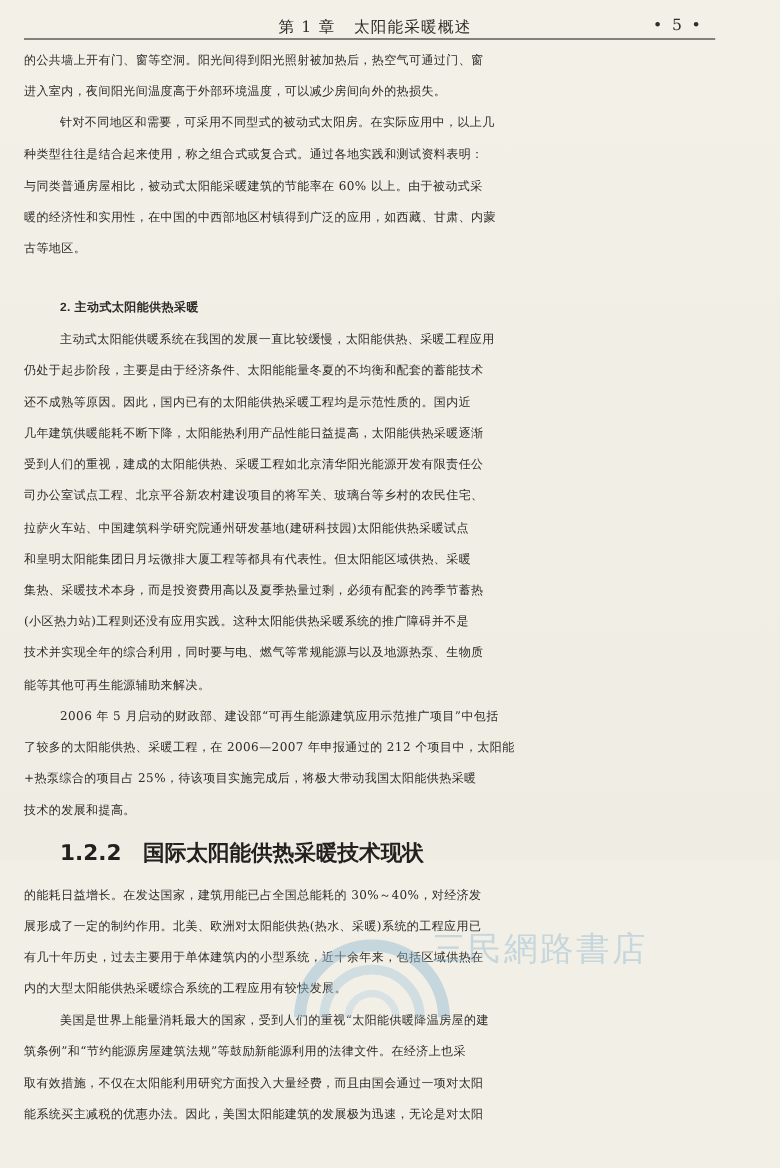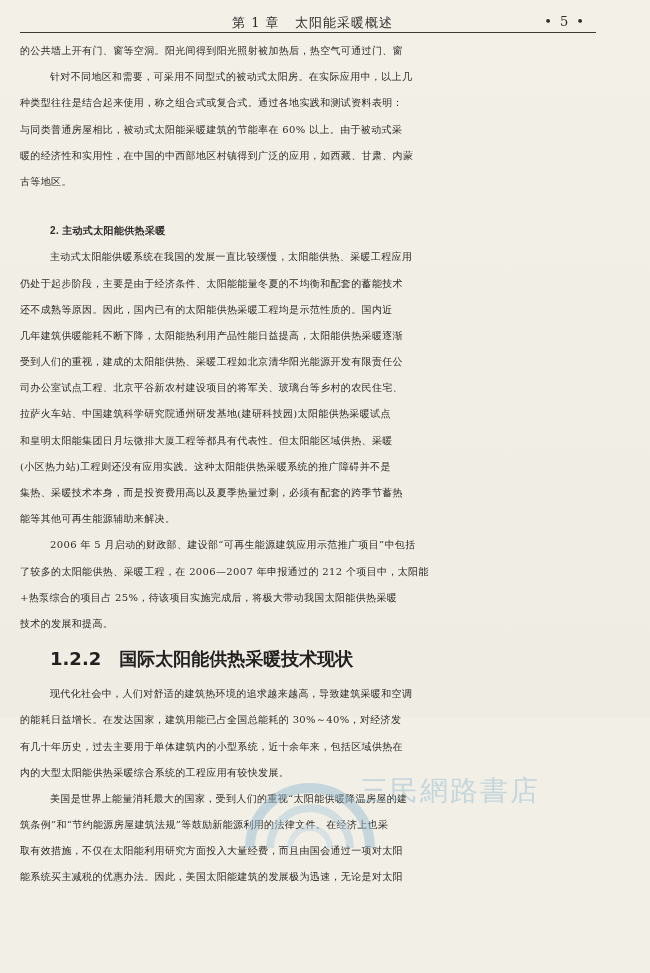--- a/index.html
+++ b/index.html
@@ -115,50 +115,52 @@
 <div class="page">
 
   <div class="running-head">
     <span class="chapter">第 1 章   太阳能采暖概述</span>
     <span class="folio">• 5 •</span>
   </div>
 
   <div class="body-text">
 
     <div class="line">的公共墙上开有门、窗等空洞。阳光间得到阳光照射被加热后，热空气可通过门、窗</div>
+    <div class="line">进入室内，夜间阳光间温度高于外部环境温度，可以减少房间向外的热损失。</div>
     <div class="line indent">针对不同地区和需要，可采用不同型式的被动式太阳房。在实际应用中，以上几</div>
     <div class="line">种类型往往是结合起来使用，称之组合式或复合式。通过各地实践和测试资料表明：</div>
     <div class="line">与同类普通房屋相比，被动式太阳能采暖建筑的节能率在 60% 以上。由于被动式采</div>
     <div class="line">暖的经济性和实用性，在中国的中西部地区村镇得到广泛的应用，如西藏、甘肃、内蒙</div>
     <div class="line">古等地区。</div>
 
     <div class="line subheading">2. 主动式太阳能供热采暖</div>
 
     <div class="line indent">主动式太阳能供暖系统在我国的发展一直比较缓慢，太阳能供热、采暖工程应用</div>
     <div class="line">仍处于起步阶段，主要是由于经济条件、太阳能能量冬夏的不均衡和配套的蓄能技术</div>
     <div class="line">还不成熟等原因。因此，国内已有的太阳能供热采暖工程均是示范性质的。国内近</div>
     <div class="line">几年建筑供暖能耗不断下降，太阳能热利用产品性能日益提高，太阳能供热采暖逐渐</div>
     <div class="line">受到人们的重视，建成的太阳能供热、采暖工程如北京清华阳光能源开发有限责任公</div>
     <div class="line">司办公室试点工程、北京平谷新农村建设项目的将军关、玻璃台等乡村的农民住宅、</div>
     <div class="line">拉萨火车站、中国建筑科学研究院通州研发基地(建研科技园)太阳能供热采暖试点</div>
     <div class="line">和皇明太阳能集团日月坛微排大厦工程等都具有代表性。但太阳能区域供热、采暖</div>
+    <div class="line">集热、采暖技术本身，而是投资费用高以及夏季热量过剩，必须有配套的跨季节蓄热</div>
     <div class="line">(小区热力站)工程则还没有应用实践。这种太阳能供热采暖系统的推广障碍并不是</div>
-    <div class="line">集热、采暖技术本身，而是投资费用高以及夏季热量过剩，必须有配套的跨季节蓄热</div>
+    <div class="line">技术并实现全年的综合利用，同时要与电、燃气等常规能源与以及地源热泵、生物质</div>
     <div class="line">能等其他可再生能源辅助来解决。</div>
     <div class="line indent">2006 年 5 月启动的财政部、建设部“可再生能源建筑应用示范推广项目”中包括</div>
     <div class="line">了较多的太阳能供热、采暖工程，在 2006—2007 年申报通过的 212 个项目中，太阳能</div>
     <div class="line">+热泵综合的项目占 25%，待该项目实施完成后，将极大带动我国太阳能供热采暖</div>
     <div class="line">技术的发展和提高。</div>
 
     <div class="section-heading">
       <span class="num">1.2.2</span><span>国际太阳能供热采暖技术现状</span>
     </div>
 
-    <div class="line indent">现代化社会中，人们对舒适的建筑热环境的追求越来越高，导致建筑采暖和空调</div>
     <div class="line">的能耗日益增长。在发达国家，建筑用能已占全国总能耗的 30%～40%，对经济发</div>
+    <div class="line">展形成了一定的制约作用。北美、欧洲对太阳能供热(热水、采暖)系统的工程应用已</div>
     <div class="line">有几十年历史，过去主要用于单体建筑内的小型系统，近十余年来，包括区域供热在</div>
     <div class="line">内的大型太阳能供热采暖综合系统的工程应用有较快发展。</div>
     <div class="line indent">美国是世界上能量消耗最大的国家，受到人们的重视“太阳能供暖降温房屋的建</div>
     <div class="line">筑条例”和“节约能源房屋建筑法规”等鼓励新能源利用的法律文件。在经济上也采</div>
     <div class="line">取有效措施，不仅在太阳能利用研究方面投入大量经费，而且由国会通过一项对太阳</div>
     <div class="line">能系统买主减税的优惠办法。因此，美国太阳能建筑的发展极为迅速，无论是对太阳</div>
   </div>
 
   <div class="watermark">
     <svg class="arcs" viewBox="0 0 140 70" xmlns="http://www.w3.org/2000/svg">

